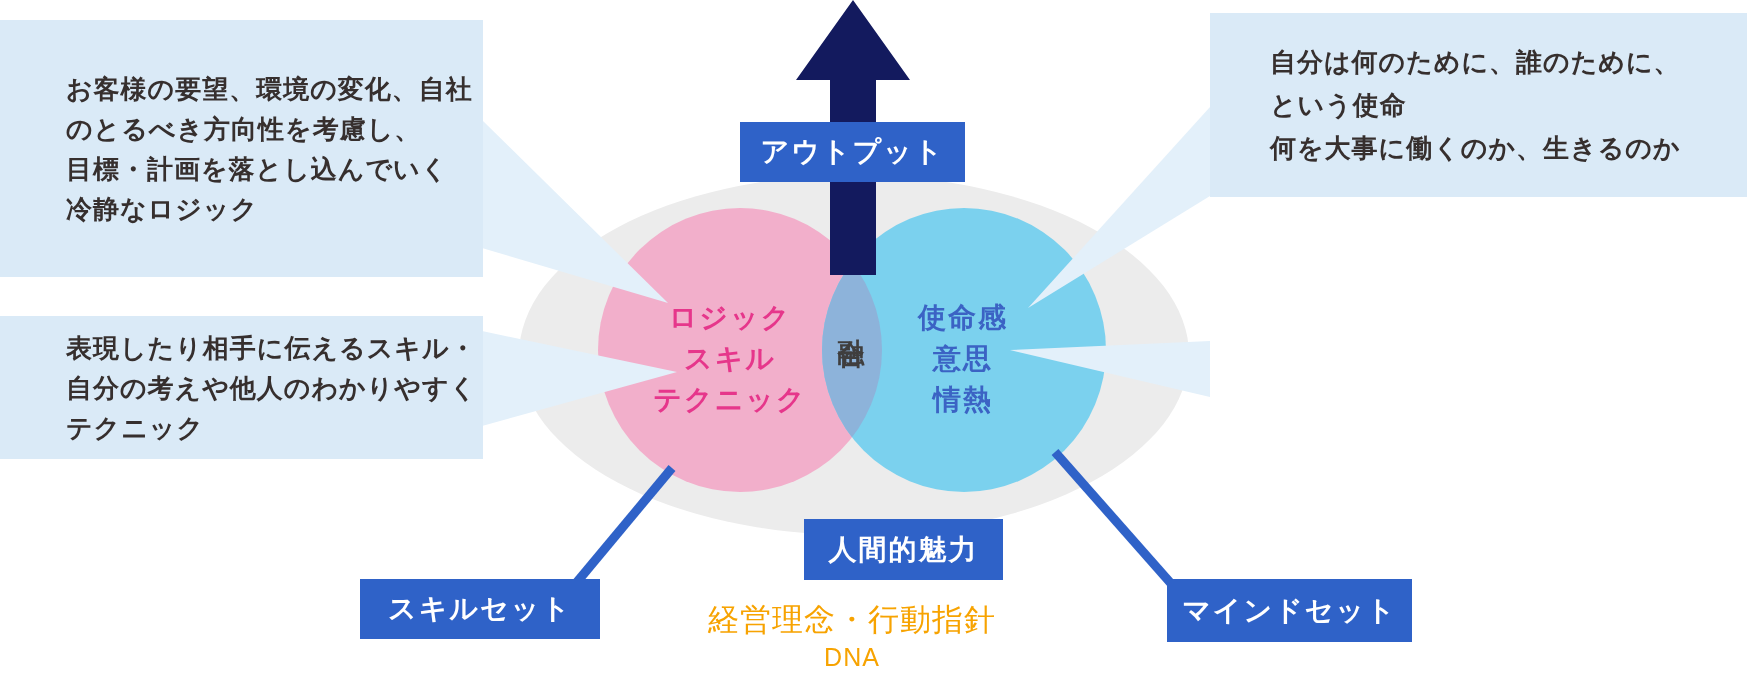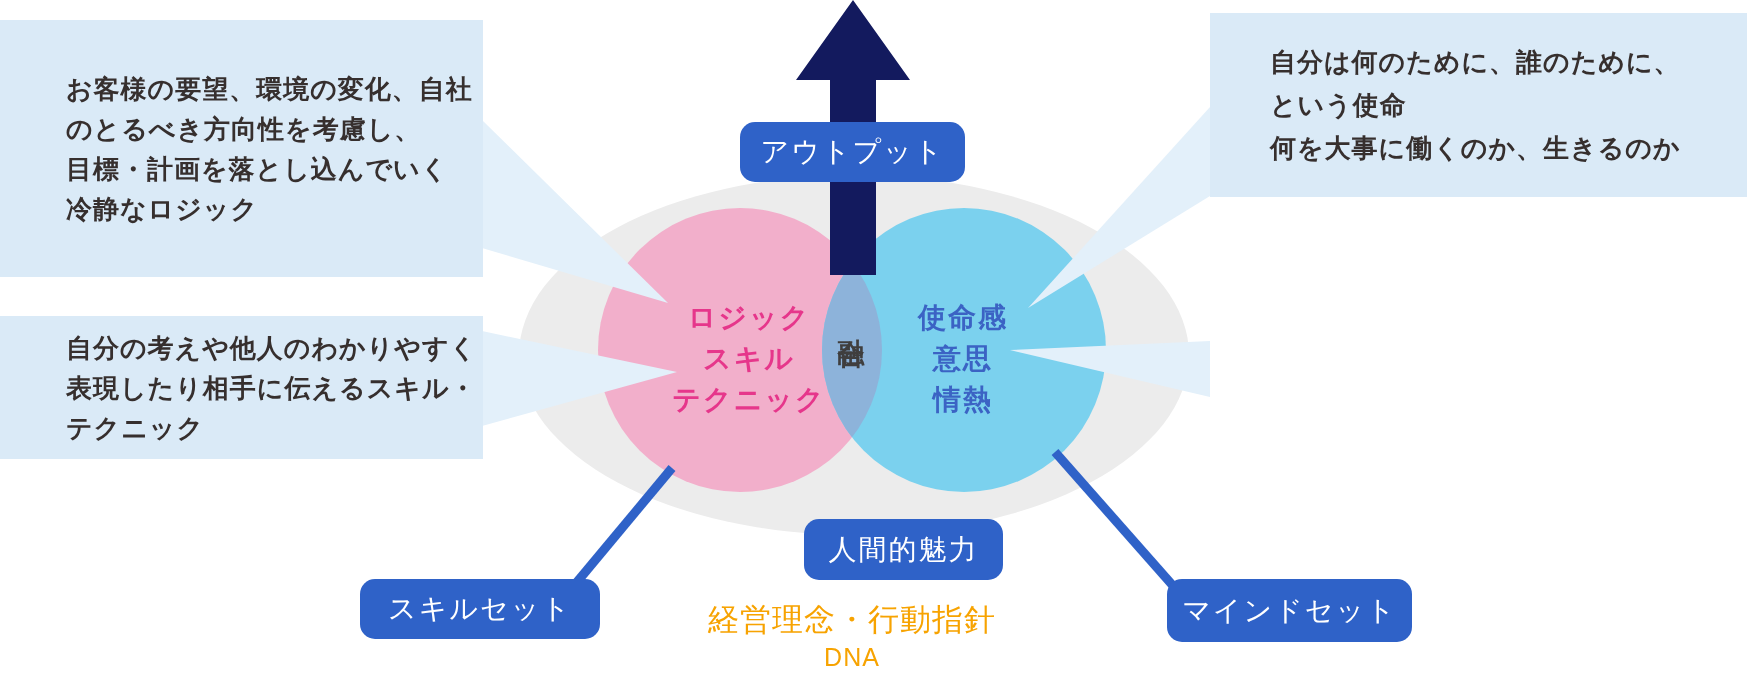--- a/index.html
+++ b/index.html
@@ -19,33 +19,33 @@
   .note.tl{left:0;top:20px;width:483px;height:257px;line-height:40px;}
   .note.bl{left:0;top:316px;width:483px;height:143px;line-height:40px;}
   .note.tr{left:1210px;top:13px;width:537px;height:184px;line-height:43px;padding-left:60px;}
   .note.br{left:1210px;top:234px;width:537px;height:264px;line-height:43px;padding-left:60px;}
 
   
   .circle-text{
     position:absolute;z-index:3;width:260px;top:297px;text-align:center;
     font-weight:700;font-size:28px;line-height:41px;letter-spacing:2px;
   }
-  .circle-text.pink{left:619px;color:var(--pink-text);}
+  .circle-text.pink{left:600px;color:var(--pink-text);}
   .circle-text.blue{left:833px;color:var(--blue-text);}
   .overlap-text{
     position:absolute;z-index:3;left:834px;top:317px;width:34px;height:72px;
     writing-mode:vertical-rl;text-orientation:upright;
     color:var(--overlap-text);font-weight:700;font-size:27px;letter-spacing:2px;line-height:34px;
   }
 
   
   .plate{
     position:absolute;z-index:4;background:var(--label-box-blue);
     display:flex;align-items:center;justify-content:center;
-    color:var(--label-text-white);font-weight:400;font-size:28px;letter-spacing:2px;border-radius:15px;
+    color:var(--label-text-white);font-weight:700;font-size:28px;letter-spacing:2px;
   }
   .plate.output{left:740px;top:122px;width:225px;height:60px;}
   .plate.charm{left:804px;top:519px;width:199px;height:61px;}
   .plate.skillset{left:360px;top:579px;width:240px;height:60px;}
   .plate.mindset{left:1167px;top:579px;width:245px;height:63px;}
 
   
   .foundation{
     position:absolute;z-index:4;left:552px;top:600px;width:600px;text-align:center;
     color:var(--foundation-orange);font-weight:400;
@@ -91,22 +91,22 @@
     <line class="connector" x1="1055" y1="452" x2="1175" y2="588"></line>
   </svg>
 
   <div class="note tl">
     <div>お客様の要望、環境の変化、自社</div>
     <div>のとるべき方向性を考慮し、</div>
     <div>目標・計画を落とし込んでいく</div>
     <div>冷静なロジック</div>
   </div>
   <div class="note bl">
+    <div>表現したり相手に伝えるスキル・</div>
     <div>自分の考えや他人のわかりやすく</div>
-    <div>表現したり相手に伝えるスキル・</div>
     <div>テクニック</div>
   </div>
   <div class="note tr">
     <div>自分は何のために、誰のために、</div>
     <div>という使命</div>
     <div>何を大事に働くのか、生きるのか</div>
   </div>
 
   <div class="circle-text pink">
     <div>ロジック</div>

